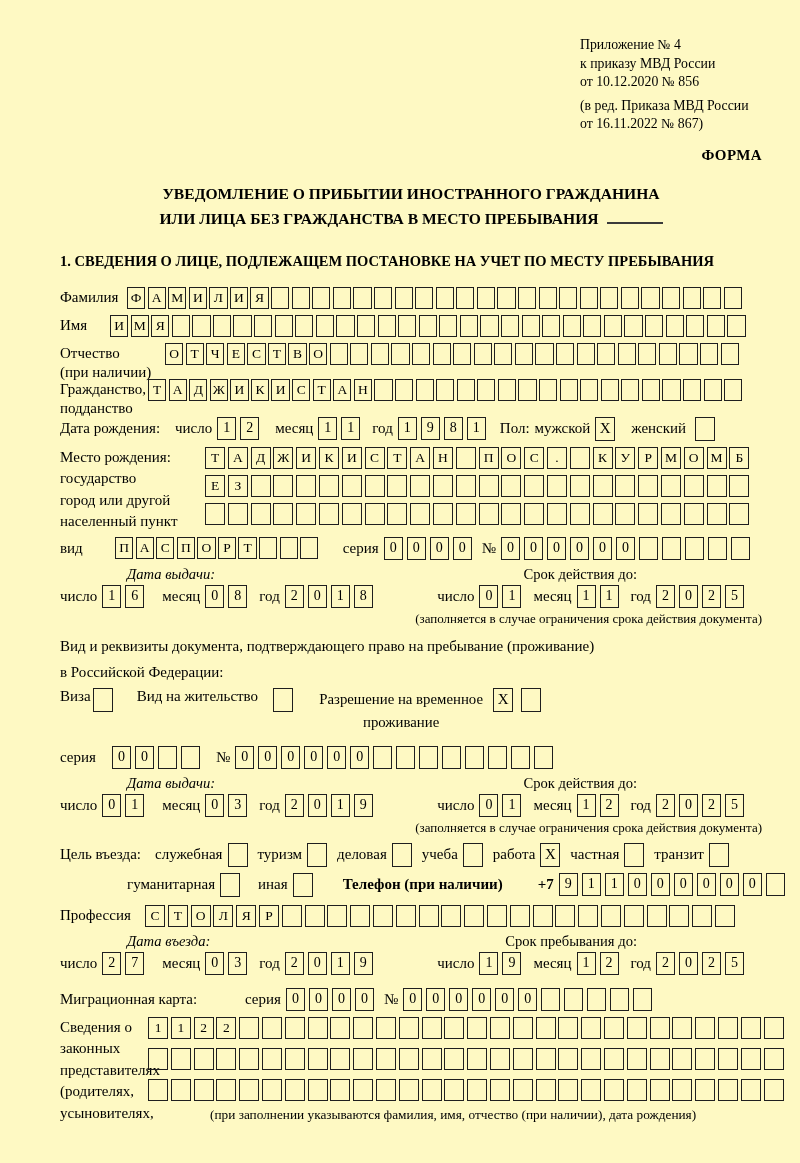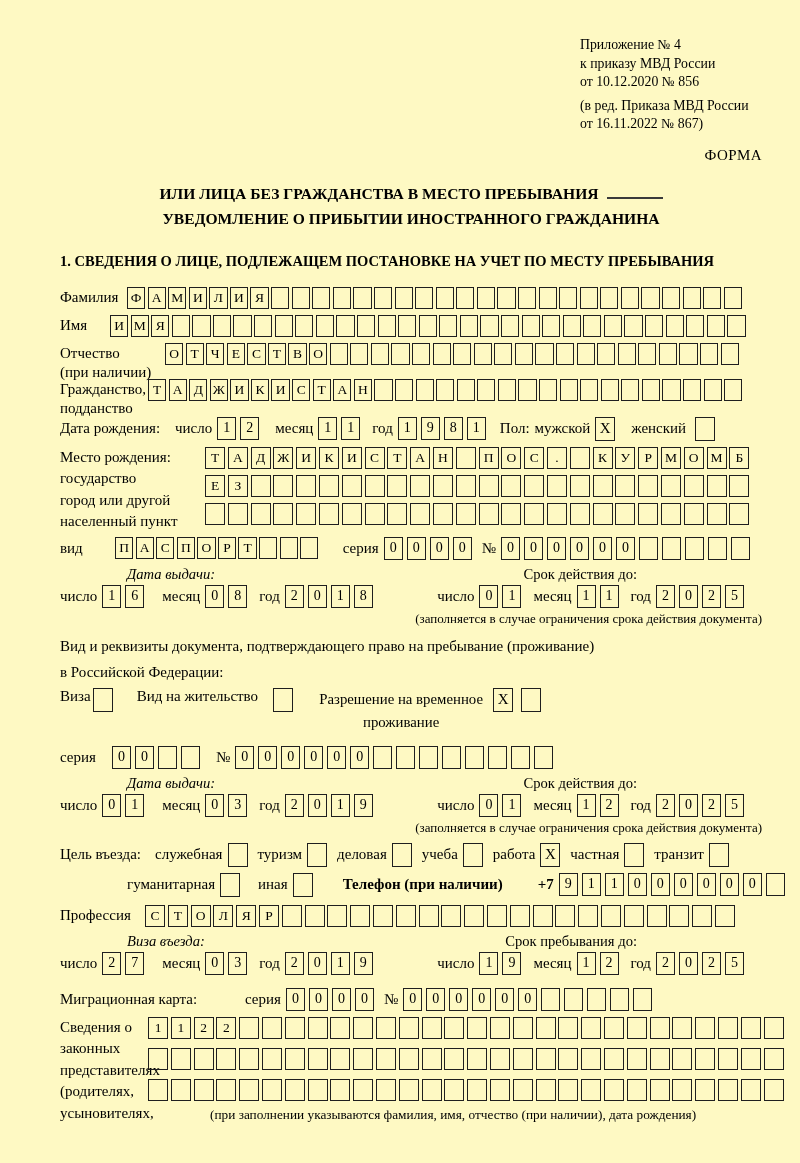--- a/index.html
+++ b/index.html
@@ -6,21 +6,21 @@
   .page{
     position:relative;width:800px;height:1163px;overflow:hidden;
     background:#fef9c3;box-sizing:border-box;
     padding:36px 38px 0 60px;
     font-family:"Liberation Serif","DejaVu Serif",serif;
     font-size:15px;color:#000;
   }
   
   .hdr{width:195px;margin-left:520px;font-size:13.8px;line-height:18.5px;}
   .hdr-gap{height:5px;}
-  .forma{font-weight:400;text-align:right;margin-top:13px;font-size:15px;letter-spacing:.4px;}
+  .forma{font-weight:700;text-align:right;margin-top:13px;font-size:15px;letter-spacing:.4px;}
   
   .title{margin-top:17px;text-align:center;font-weight:700;font-size:15.6px;line-height:25px;}
   .blank-line{display:inline-block;width:56px;border-bottom:2.5px solid #3a3a3a;height:10px;margin-left:8px;}
   .s1{margin-top:22px;margin-bottom:17px;font-weight:700;font-size:14.5px;white-space:nowrap;}
   
   .frow{display:flex;align-items:center;margin-bottom:6px;position:relative;}
   .lbl{flex:none;}
   .sub{position:absolute;top:21px;left:0;white-space:nowrap;}
   .w-surname{width:67px;} .w-name{width:50px;} .w-patr{width:105px;} .w-cit{width:88px;}
   
@@ -67,24 +67,24 @@
     <div>Приложение № 4</div>
     <div>к приказу МВД России</div>
     <div>от 10.12.2020 № 856</div>
     <div class="hdr-gap"></div>
     <div>(в ред. Приказа МВД России</div>
     <div>от 16.11.2022 № 867)</div>
   </div>
   <div class="forma">ФОРМА</div>
 
   <div class="title">
+    <div>УВЕДОМЛЕНИЕ О ПРИБЫТИИ ИНОСТРАННОГО ГРАЖДАНИНА</div>
     <div>
       <span>ИЛИ ЛИЦА БЕЗ ГРАЖДАНСТВА В МЕСТО ПРЕБЫВАНИЯ</span><span class="blank-line"></span>
     </div>
-    <div>УВЕДОМЛЕНИЕ О ПРИБЫТИИ ИНОСТРАННОГО ГРАЖДАНИНА</div>
   </div>
 
   <div class="s1">1. СВЕДЕНИЯ О ЛИЦЕ, ПОДЛЕЖАЩЕМ ПОСТАНОВКЕ НА УЧЕТ ПО МЕСТУ ПРЕБЫВАНИЯ</div>
 
   <div class="frow">
     <span class="lbl w-surname">Фамилия</span>
     <span class="boxes">
         <span class="cell">Ф</span>
         <span class="cell">А</span>
         <span class="cell">М</span>
@@ -586,21 +586,21 @@
         <span class="cell"></span>
         <span class="cell"></span>
         <span class="cell"></span>
         <span class="cell"></span>
         <span class="cell"></span>
         <span class="cell"></span>
       </span>
   </div>
 
   <div class="dh-row">
-    <span class="dh-left">Виза въезда:</span>
+    <span class="dh-left">Дата въезда:</span>
     <span class="dh-right">Срок пребывания до:</span>
   </div>
   <div class="date-row">
     <span class="dgrp">
       <span class="dl">число</span>
       <span class="boxes dsz">
           <span class="cell">2</span>
           <span class="cell">7</span>
         </span>
       <span class="dl ml14">месяц</span>

